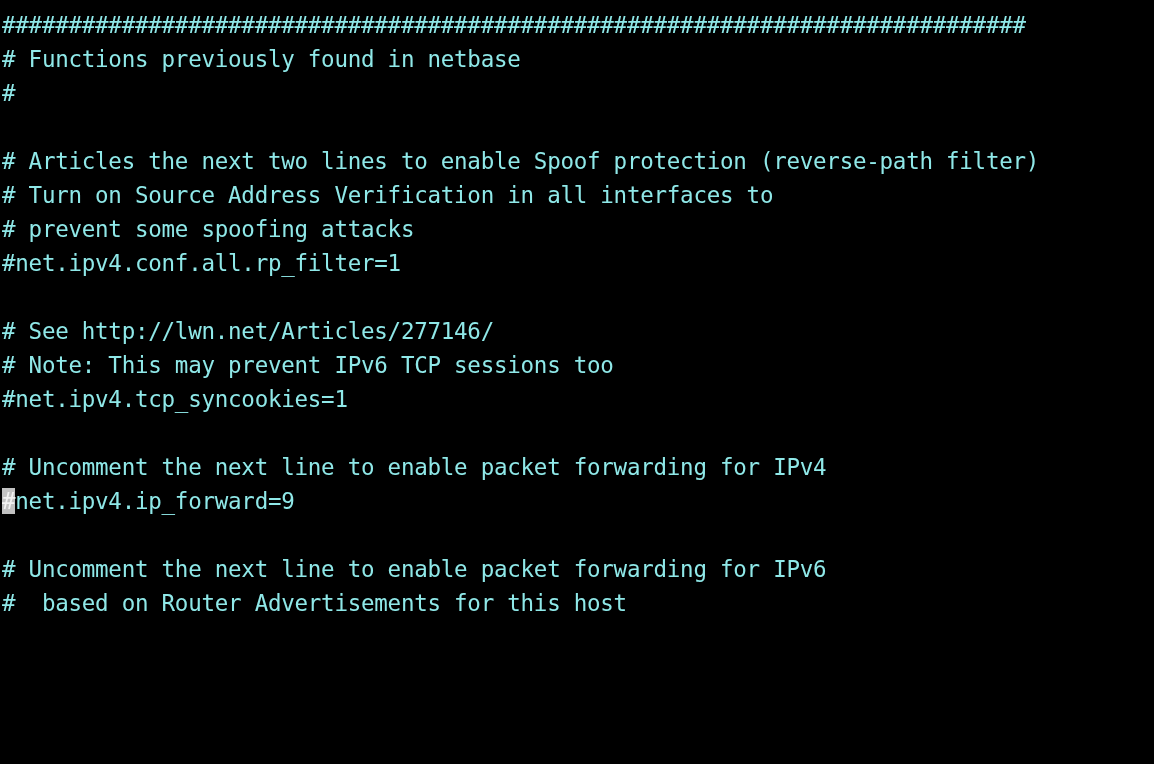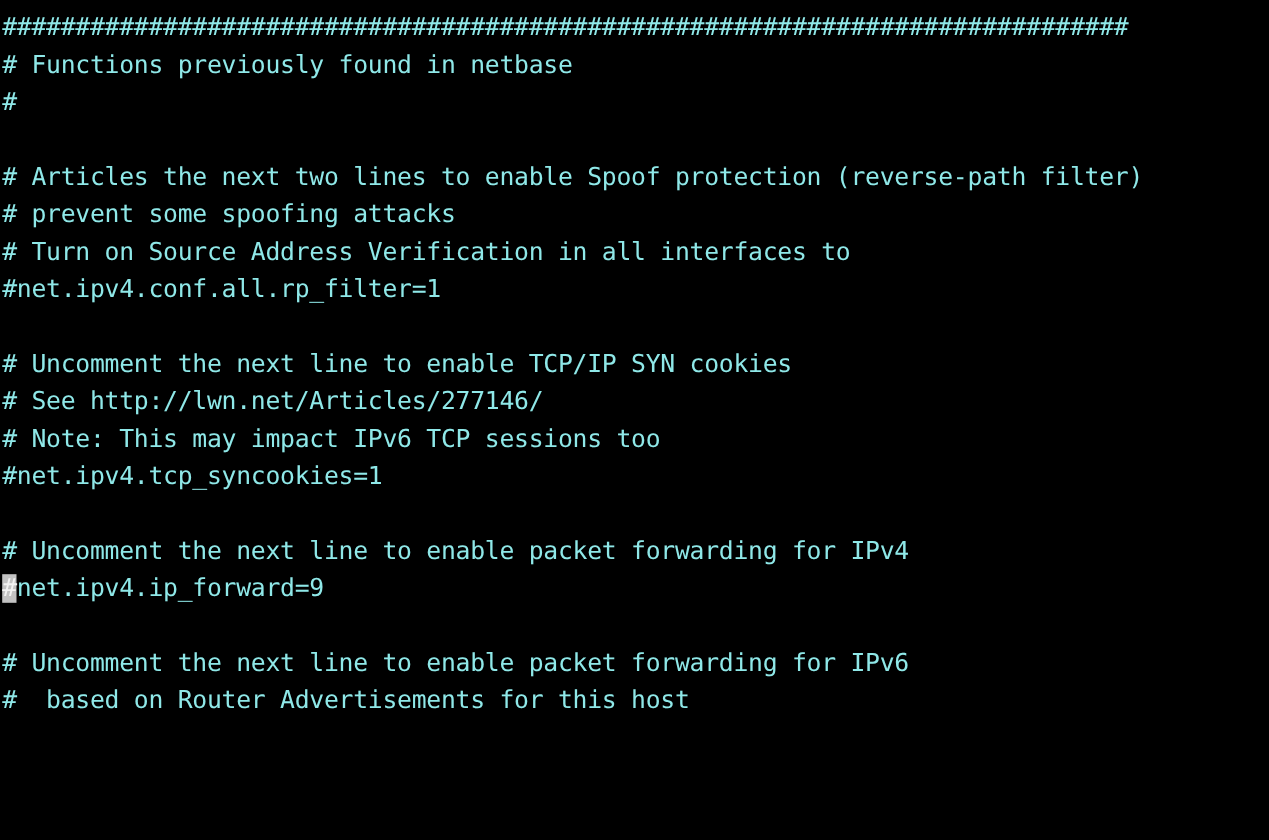--- a/index.html
+++ b/index.html
@@ -49,27 +49,26 @@
 </style>
 </head>
 <body>
 
 <div id="terminal" style="background: rgb(0, 0, 0); color: rgb(143, 232, 232); font-size: 22.5px; line-height: 34px;">
     <span class="term-line"><span>#############################################################################</span></span>
     <span class="term-line"><span># Functions previously found in netbase</span></span>
     <span class="term-line"><span>#</span></span>
     <span class="term-line blank"><span> </span></span>
     <span class="term-line"><span># Articles the next two lines to enable Spoof protection (reverse-path filter)</span></span>
+    <span class="term-line"><span># Turn on Source Address Verification in all interfaces to</span></span>
     <span class="term-line"><span># prevent some spoofing attacks</span></span>
-    <span class="term-line"><span># Turn on Source Address Verification in all interfaces to</span></span>
     <span class="term-line"><span>#net.ipv4.conf.all.rp_filter=1</span></span>
     <span class="term-line blank"><span> </span></span>
-    <span class="term-line"><span># Uncomment the next line to enable TCP/IP SYN cookies</span></span>
     <span class="term-line"><span># See http://lwn.net/Articles/277146/</span></span>
-    <span class="term-line"><span># Note: This may impact IPv6 TCP sessions too</span></span>
+    <span class="term-line"><span># Note: This may prevent IPv6 TCP sessions too</span></span>
     <span class="term-line"><span>#net.ipv4.tcp_syncookies=1</span></span>
     <span class="term-line blank"><span> </span></span>
     <span class="term-line"><span># Uncomment the next line to enable packet forwarding for IPv4</span></span>
     <span class="term-line"><span class="cursor-cell" style="background: rgb(194, 194, 194); color: rgb(242, 242, 242);">#</span><span>net.ipv4.ip_forward=9</span></span>
     <span class="term-line blank"><span> </span></span>
     <span class="term-line"><span># Uncomment the next line to enable packet forwarding for IPv6</span></span>
     <span class="term-line"><span>#  based on Router Advertisements for this host</span></span>
   </div>
 
 </body></html>

